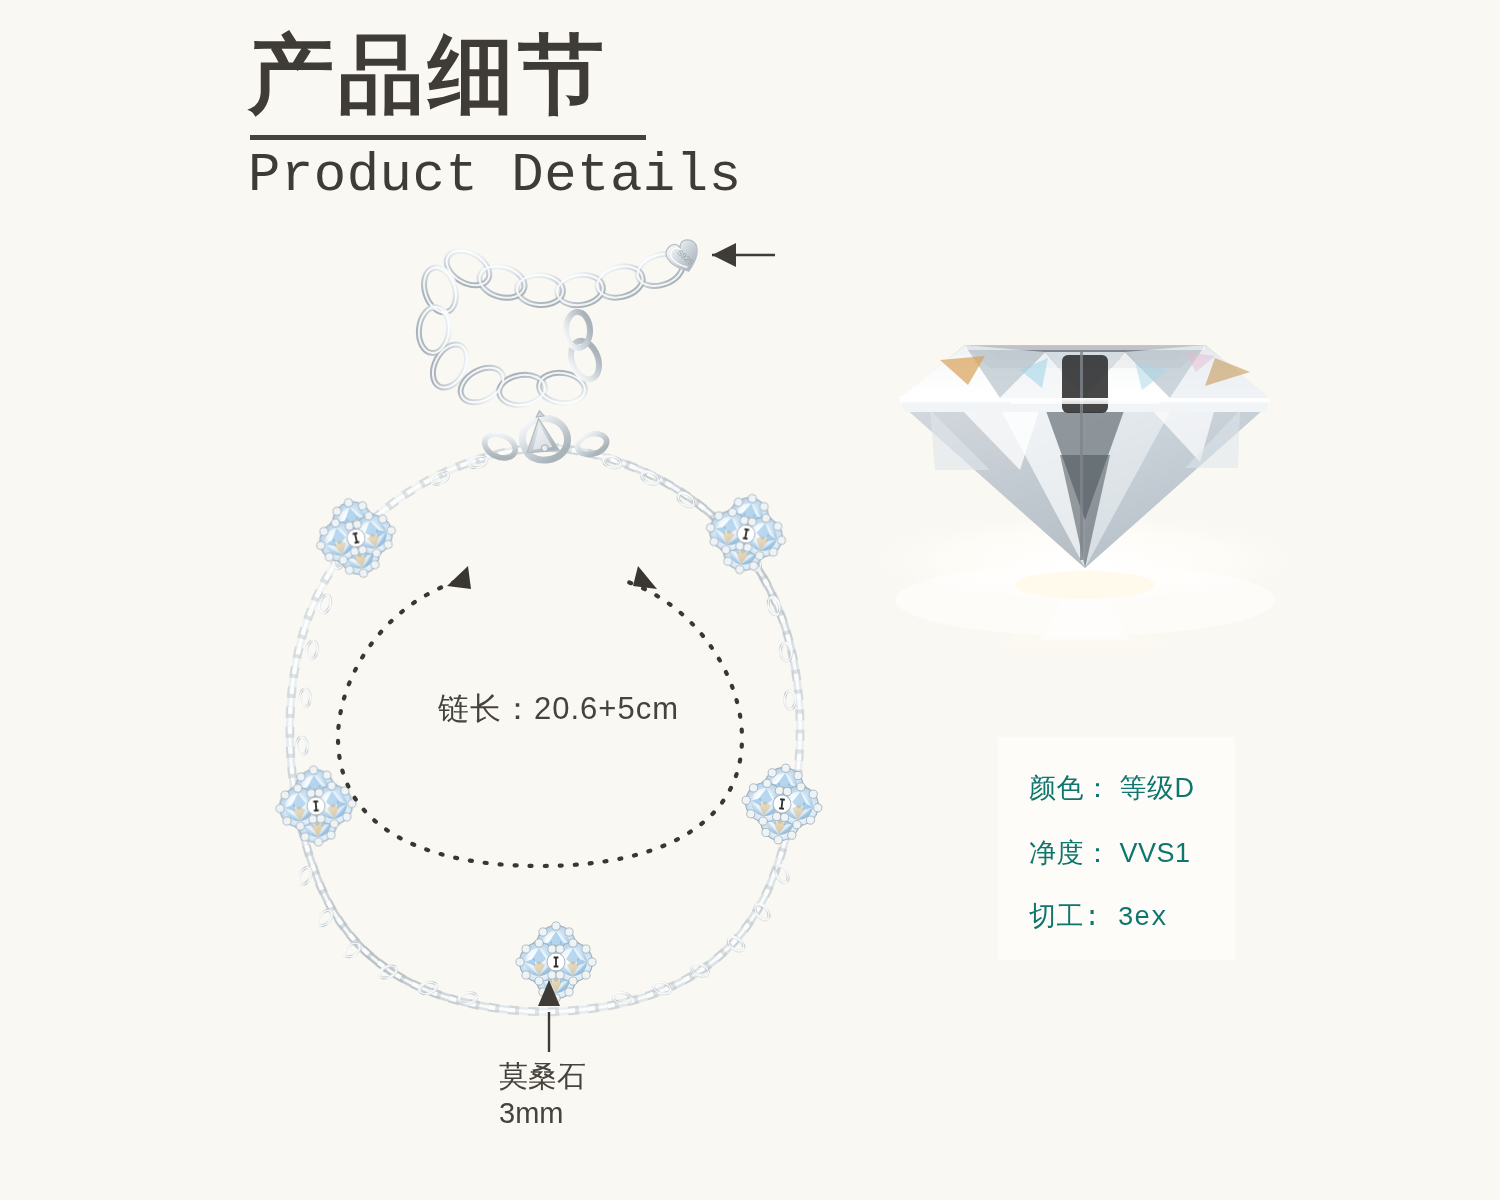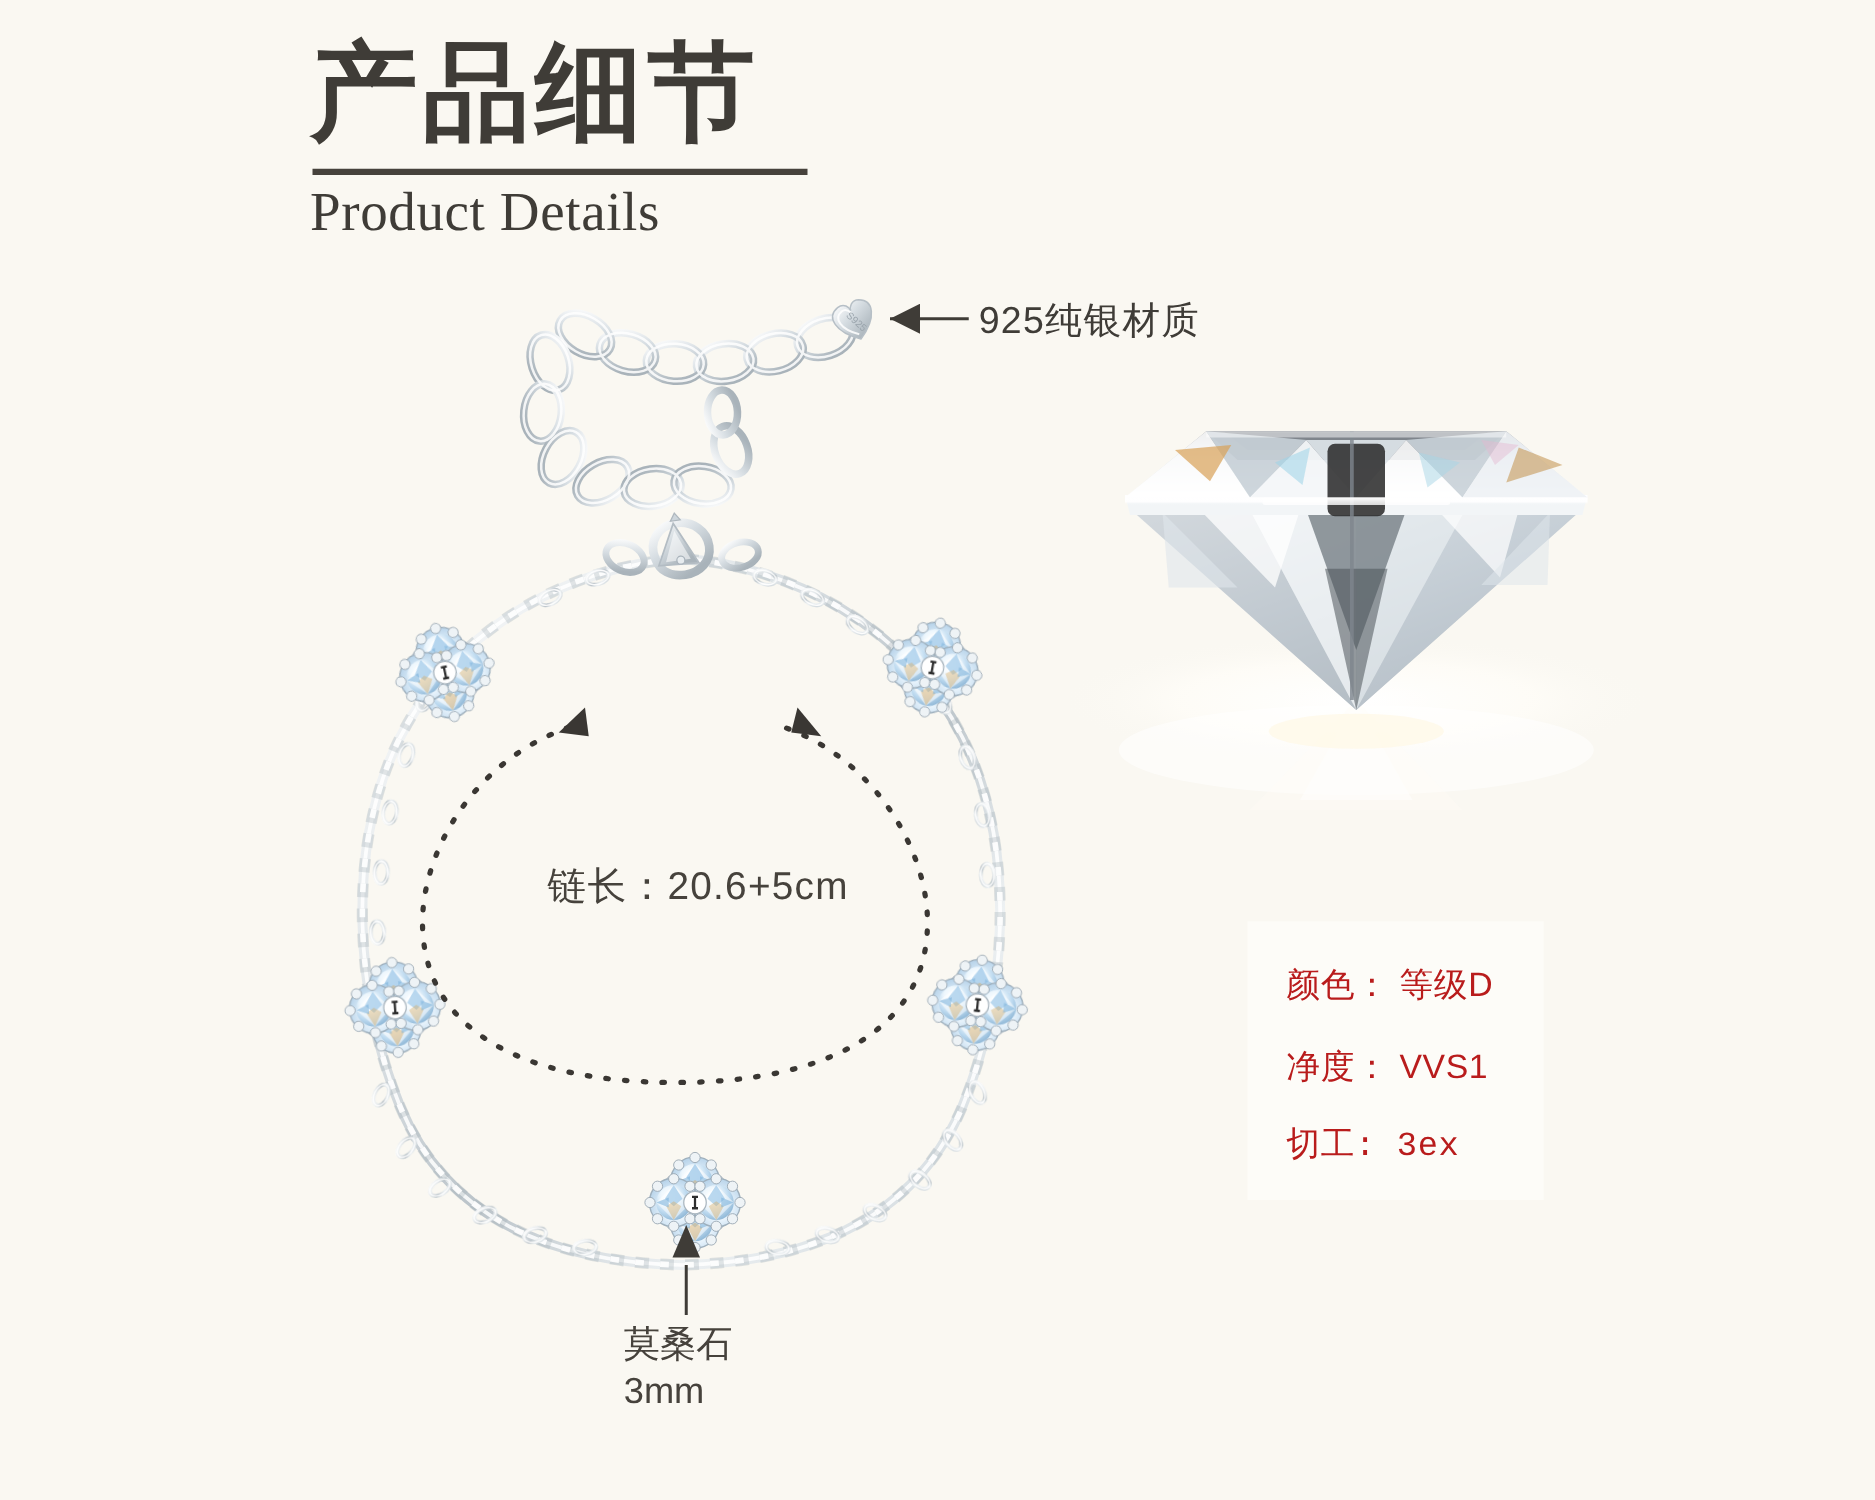--- a/index.html
+++ b/index.html
@@ -18,23 +18,23 @@
   .header{position:absolute;left:248px;top:28px;width:700px;}
   .title-cn{
     font-size:86px;font-weight:700;letter-spacing:4px;
     color:#3f3c37;line-height:1.08;margin:0;
     font-family:"DejaVu Sans","Liberation Sans",sans-serif;
   }
   .title-rule{
     width:396px;height:5px;background:#46423c;margin:14px 0 6px 2px;
   }
   .title-en{
-    font-size:44px;font-weight:400;letter-spacing:0.5px;
+    font-size:54px;font-weight:400;letter-spacing:0.5px;
     color:#3f3c37;line-height:1.1;margin:0;
-    font-family:Liberation Serif, serif;
+    font-family:Liberation Mono, monospace;
   }
 
   
   .abs{position:absolute;}
 
   .label-925{
     left:783px;top:236px;font-size:30px;color:#3f3c37;letter-spacing:1px;
     white-space:nowrap;
   }
   .chain-len{
@@ -48,21 +48,21 @@
 
   
   .spec-card{
     position:absolute;left:998px;top:737px;width:237px;height:223px;
     background:#fdfcf8;
   }
   .spec-list{
     position:absolute;left:1029px;top:775px;width:230px;
   }
   .spec-row{
-    font-size:27px;color:#b91c1c;line-height:1.0;margin-bottom:38px;
+    font-size:27px;color:#0f766e;line-height:1.0;margin-bottom:38px;
     white-space:nowrap;letter-spacing:0.5px;
   }
   .spec-row:last-child{margin-bottom:0;font-family:Liberation Mono, monospace;}
   .spec-key{}
   .spec-val{}
 
   
   .stage{position:absolute;left:0;top:0;width:1500px;height:1200px;}
   svg{display:block;}
 </style>
@@ -411,21 +411,20 @@
       <polygon points="468,566 447,586 471,589" fill="#3a3733"></polygon>
       <polygon points="638,566 657,589 633,586" fill="#3a3733"></polygon>
     </g>
 
     <g>
       <line x1="549" y1="1052" x2="549" y2="1012" stroke="#3f3c37" stroke-width="2.4"></line>
       <polygon points="549,980 538,1006 560,1006" fill="#3f3c37"></polygon>
     </g>
   </svg>
 
-  <div class="abs label-925">925纯银材质</div>
 
   <div class="abs chain-len">链长：20.6+5cm</div>
 
   <div class="abs moissanite">
     <div>莫桑石</div>
     <div>3mm</div>
   </div>
 
   <div class="spec-card"></div>
   <div class="spec-list">

